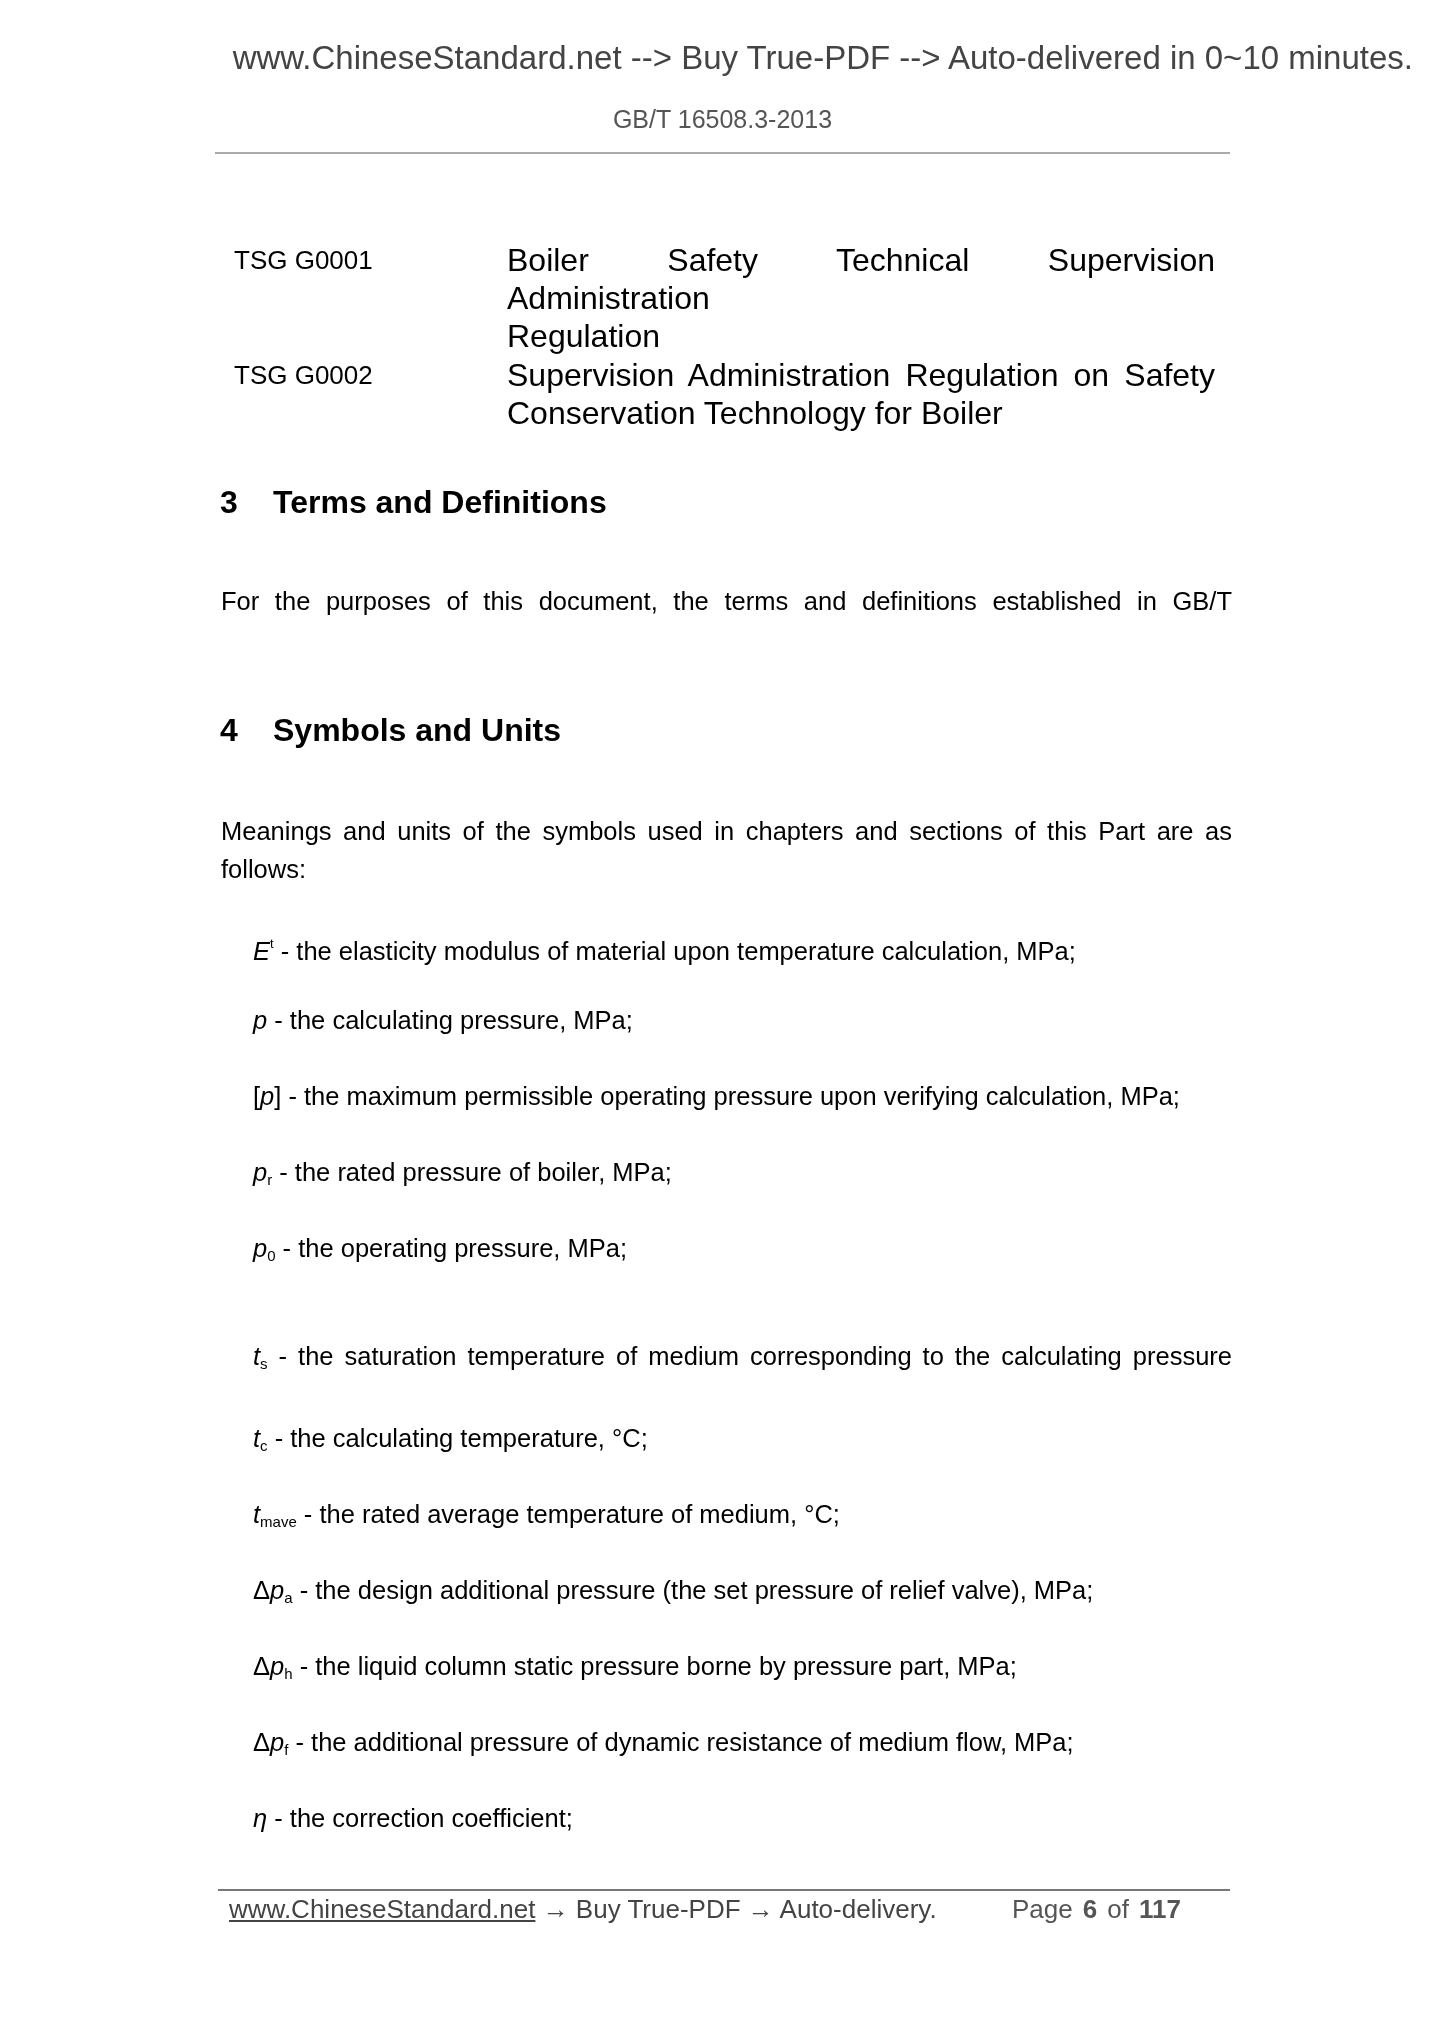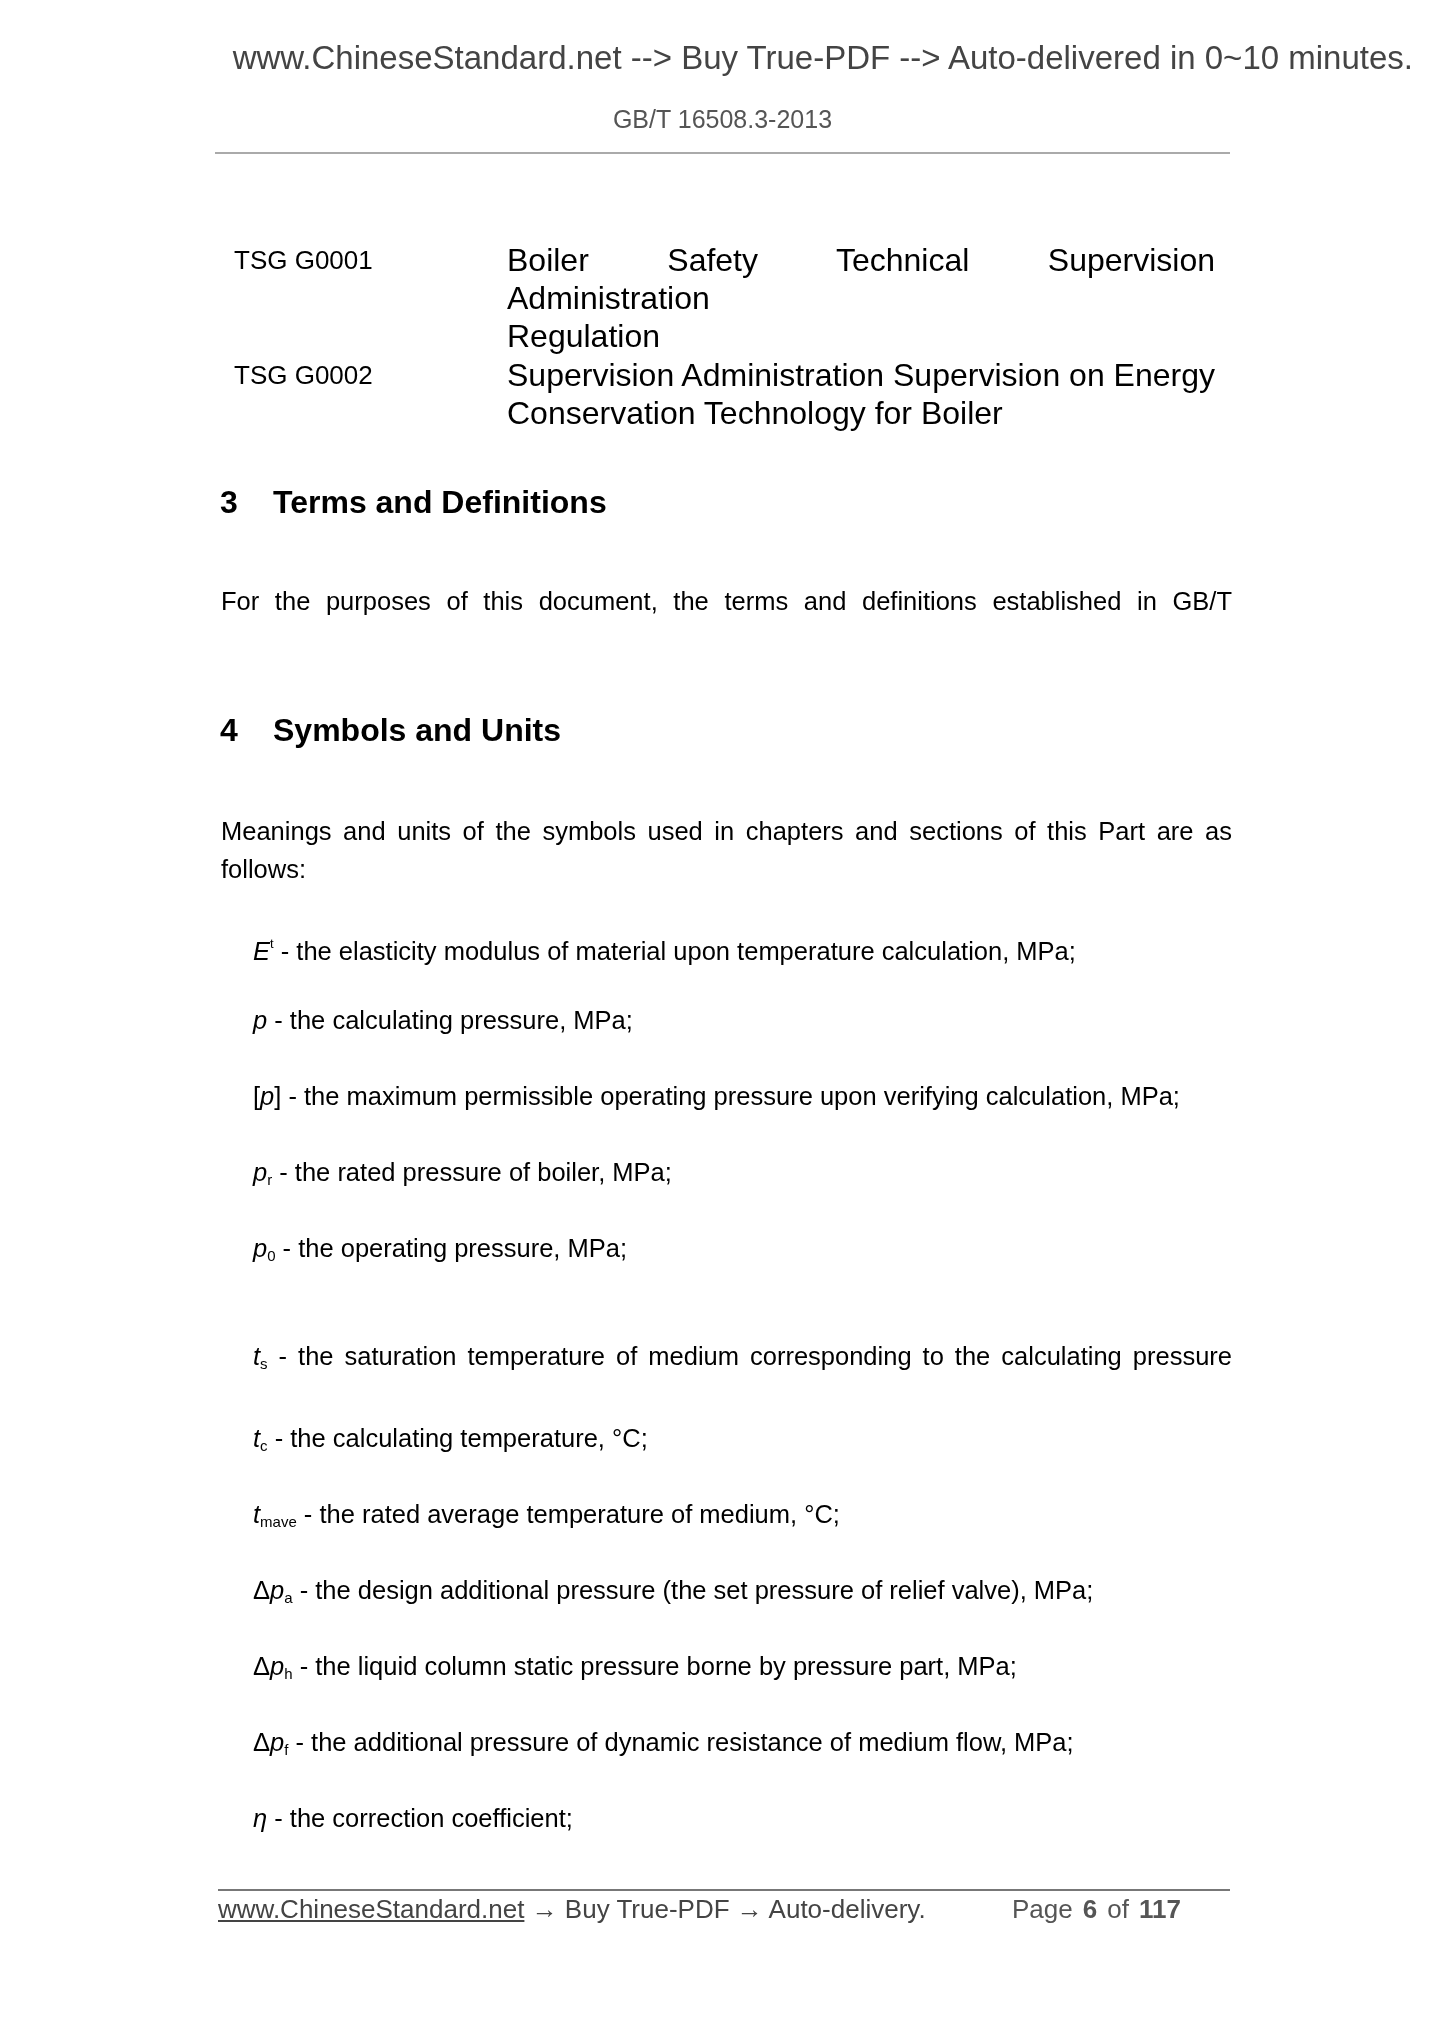--- a/index.html
+++ b/index.html
@@ -24,40 +24,40 @@
   .para .l2 { display: block; }
   .sym { left: 253px; font-size: 25.5px; line-height: 38px; white-space: nowrap; }
   .sym-wide { left: 253px; width: 979px; font-size: 25.5px; line-height: 38px; margin-top: 32px; }
   .sym-wide .l1 { display: block; text-align: justify; text-align-last: justify; }
   .sym-wide .l2 { display: block; }
   .sym i { font-style: italic; }
   .sym sup, .sym-wide sup { font-size: 13px; vertical-align: 12px; }
   .sym sub, .sym-wide sub { font-size: 15px; vertical-align: -4px; }
   .footer-rule { left: 218px; width: 1012px; top: 1889px; height: 0; border-top: 2px solid #777; }
   .footer-left { left: 218px; top: 1893px; font-size: 26px; line-height: 32px; color: #444; white-space: nowrap; }
-  .footer-left .link { text-decoration: underline; color: #444; }
+  .footer-left .link { text-decoration: underline; color: #444; margin-left: 11px; }
   .footer-right { left: 1012px; top: 1893px; font-size: 26px; line-height: 32px; color: #555; white-space: nowrap; }
   .footer-right b { color: #555; }
   .footer-right span.gap { display: inline-block; width: 10px; }
 </style>
 </head>
 <body>
 
 <div class="abs top-banner">www.ChineseStandard.net --&gt; Buy True-PDF --&gt; Auto-delivered in 0~10 minutes.</div>
 <div class="abs doc-code">GB/T 16508.3-2013</div>
 <div class="abs header-rule"></div>
 
 <div class="abs ref-code" style="top:241px">TSG G0001</div>
 <div class="abs ref-title" style="top:241px">
   <span class="l1">Boiler Safety Technical Supervision Administration</span>
   <span class="l2">Regulation</span>
 </div>
 <div class="abs ref-code" style="top:356px">TSG G0002</div>
 <div class="abs ref-title" style="top:356px">
-  <span class="l1">Supervision Administration Supervision on Energy</span>
+  <span class="l1">Supervision Administration Regulation on Safety</span>
   <span class="l2">Conservation Technology for Boiler</span>
 </div>
 
 <div class="abs heading" style="top:482px">
   <span class="num">3</span><span>Terms and Definitions</span>
 </div>
 <div class="abs para" style="top:582px">
   <span class="l1">For the purposes of this document, the terms and definitions established in GB/T</span>
 </div>
 

